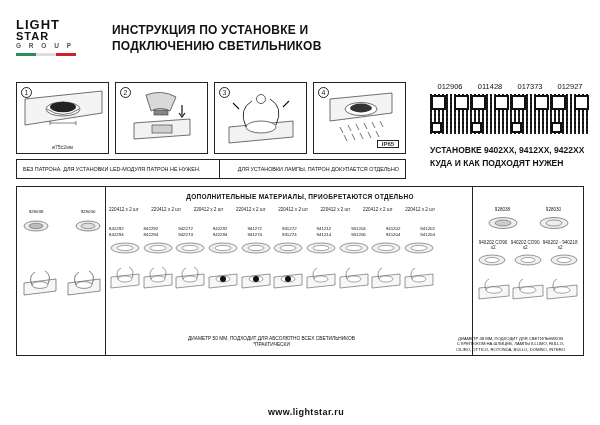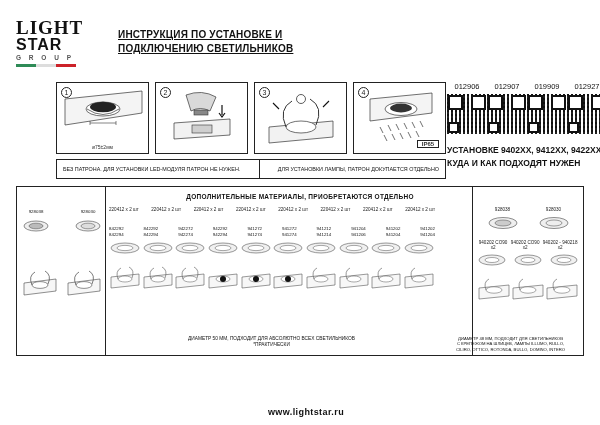--- a/index.html
+++ b/index.html
@@ -10,35 +10,35 @@
     font-family:"Liberation Sans", sans-serif;
     color:#111;
     overflow:hidden;
   }
   .page { position:relative; width:600px; height:425px; padding:14px 16px 0 16px; }
 
   
   .header { display:flex; align-items:flex-start; height:62px; }
   .logo { width:78px; padding-top:4px; }
   .logo .lg-line { font-family:"Liberation Sans", sans-serif; font-weight:bold; letter-spacing:1px; color:#111; line-height:1.02; }
-  .logo .l1 { font-size:19px;font-family:Liberation Serif, serif; }
-  .logo .l2 { font-size:16px; }
+  .logo .l1 { font-size:13px; }
+  .logo .l2 { font-size:11px; }
   .logo .l3 { font-size:6.5px; letter-spacing:3px; color:#555; margin-top:1px; }
   .logo .flagbar { display:flex; width:60px; height:3px; margin-top:3px; }
   .logo .flagbar i { flex:1; display:block; }
 
   .title-block { flex:1; padding-left:10px; }
-  .title-block h1 { margin:14px; font-size:10px; line-height:1.35; font-weight:bold; letter-spacing:.2px;text-decoration:underline; }
+  .title-block h1 { margin:8px; font-size:12px; line-height:1.35; font-weight:bold; letter-spacing:.2px; }
 
   .serie-block { width:178px; text-align:right; padding-top:2px; }
   .serie-block .s1 { font-size:12.5px; font-weight:bold; line-height:1.35; }
   .serie-block .s2 { font-size:12.5px; font-weight:bold; line-height:1.35; }
 
   
-  .mid { display:flex; gap:1px; margin-top:6px;margin-left:40px; }
+  .mid { display:flex; gap:24px; margin-top:6px; }
   .steps { width:390px; }
   .steps-row { display:flex; gap:6px; }
   .step {
     position:relative; width:93px; height:72px;
     border:1px solid #222; background:#fff;
   }
   .step .num {
     position:absolute; left:4px; top:4px; width:11px; height:11px; border-radius:50%;
     border:1px solid #222; font-size:7px; line-height:10px; text-align:center; color:#222;
   }
@@ -195,22 +195,22 @@
       <div class="steps-note">
         <span>БЕЗ ПАТРОНА. ДЛЯ УСТАНОВКИ LED-МОДУЛЯ ПАТРОН НЕ НУЖЕН.</span>
         <span class="sep"></span>
         <span>ДЛЯ УСТАНОВКИ ЛАМПЫ, ПАТРОН ДОКУПАЕТСЯ ОТДЕЛЬНО</span>
       </div>
     </div>
 
     <div class="right">
       <div class="qr-labels">
         <span>012906</span>
-        <span>012907</span>
-        <span>019909</span>
+        <span>011428</span>
+        <span>017373</span>
         <span>012927</span>
       </div>
       <div class="qr-row">
         <div class="qr">
             <i></i>
           </div>
         <div class="qr">
             <i></i>
           </div>
         <div class="qr">

